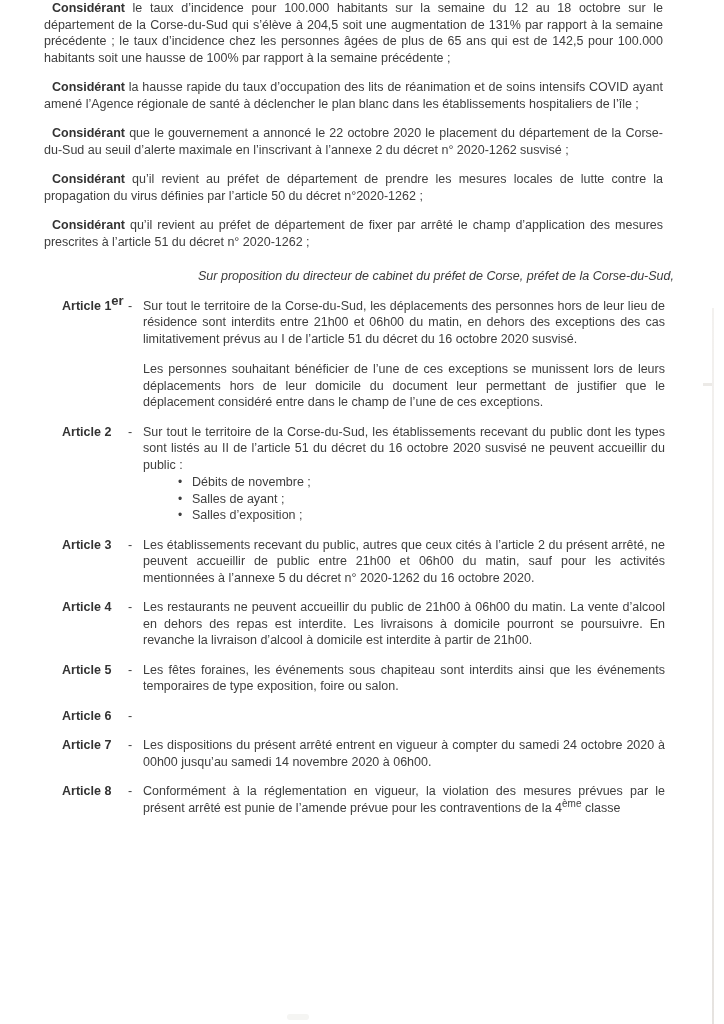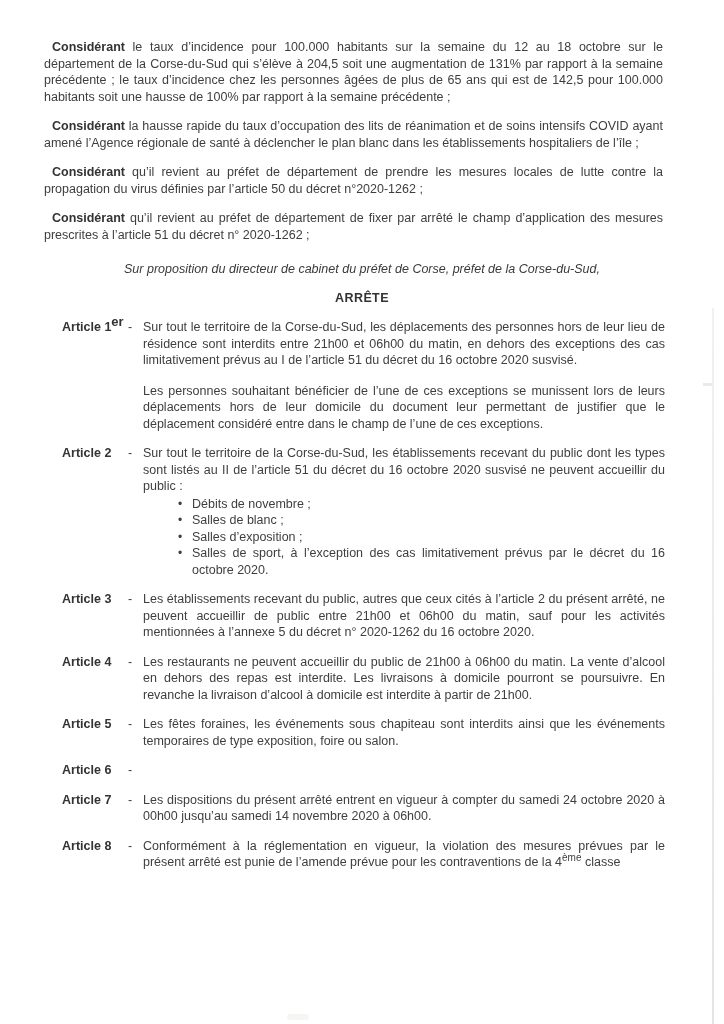--- a/index.html
+++ b/index.html
@@ -7,32 +7,32 @@
     width:724px; height:1024px;
     background:#ffffff;
     font-family:"Liberation Sans", sans-serif;
     font-size:12.5px;
     line-height:16.5px;
     color:#3e3e3e;
     position:relative;
     overflow:hidden;
     -webkit-font-smoothing:antialiased;
   }
-  .page { padding-top:39px; }
+  .page { }
   p { margin:0; }
 
   .considerant {
     margin:0 61px 13px 44px;
     text-align:justify;
     text-indent:8px;
   }
   .lead { font-weight:bold; color:#333333; }
 
   .proposition {
-    text-align:center;
+    text-align:right;
     font-style:italic;
     margin:18px 50px 0 50px;
     color:#3a3a3a;
   }
   .arrete-title {
     text-align:center;
     font-weight:bold;
     margin-top:12px;
     letter-spacing:0.4px;
     color:#313131;
@@ -69,49 +69,48 @@
   }
 </style>
 </head>
 <body>
 
 <div class="page">
 
   <section>
     <p class="considerant"><span class="lead">Considérant</span> <span>le taux d’incidence pour 100.000 habitants sur la semaine du 12 au 18 octobre sur le département de la Corse-du-Sud qui s’élève à 204,5 soit une augmentation de 131% par rapport à la semaine précédente ; le taux d’incidence chez les personnes âgées de plus de 65 ans qui est de 142,5 pour 100.000 habitants soit une hausse de 100% par rapport à la semaine précédente ;</span></p>
     <p class="considerant"><span class="lead">Considérant</span> <span>la hausse rapide du taux d’occupation des lits de réanimation et de soins intensifs COVID ayant amené l’Agence régionale de santé à déclencher le plan blanc dans les établissements hospitaliers de l’île ;</span></p>
+    <p class="considerant"><span class="lead">Considérant</span> <span>que le gouvernement a annoncé le 22 octobre 2020 le placement du département de la Corse-du-Sud au seuil d’alerte maximale en l’inscrivant à l’annexe 2 du décret n° 2020-1262 susvisé ;</span></p>
     <p class="considerant"><span class="lead">Considérant</span> <span>qu’il revient au préfet de département de prendre les mesures locales de lutte contre la propagation du virus définies par l’article 50 du décret n°2020-1262 ;</span></p>
     <p class="considerant"><span class="lead">Considérant</span> <span>qu’il revient au préfet de département de fixer par arrêté le champ d’application des mesures prescrites à l’article 51 du décret n° 2020-1262 ;</span></p>
   </section>
 
   <p class="proposition">Sur proposition du directeur de cabinet du préfet de Corse, préfet de la Corse-du-Sud,</p>
 
-  <p class="arrete-title">ARRÊTE</p>
 
   <section>
 
     <div class="article">
       <div class="alabel"><span>Article 1</span><sup>er</sup></div>
       <div class="adash">-</div>
       <div class="abody">
         <p>Sur tout le territoire de la Corse-du-Sud, les déplacements des personnes hors de leur lieu de résidence sont interdits entre 21h00 et 06h00 du matin, en dehors des exceptions des cas limitativement prévus au I de l’article 51 du décret du 16 octobre 2020 susvisé.</p>
         <p class="sub">Les personnes souhaitant bénéficier de l’une de ces exceptions se munissent lors de leurs déplacements hors de leur domicile du document leur permettant de justifier que le déplacement considéré entre dans le champ de l’une de ces exceptions.</p>
       </div>
     </div>
 
     <div class="article">
       <div class="alabel"><span>Article 2</span></div>
       <div class="adash">-</div>
       <div class="abody">
         <p>Sur tout le territoire de la Corse-du-Sud, les établissements recevant du public dont les types sont listés au II de l’article 51 du décret du 16 octobre 2020 susvisé ne peuvent accueillir du public :</p>
         <ul class="bullets">
           <li>Débits de novembre ;</li>
-          <li>Salles de blanc ;</li>
+          <li>Salles de ayant ;</li>
           <li>Salles d’exposition ;</li>
-          <li>Salles de sport, à l’exception des cas limitativement prévus par le décret du 16 octobre 2020.</li>
         </ul>
       </div>
     </div>
 
     <div class="article">
       <div class="alabel"><span>Article 3</span></div>
       <div class="adash">-</div>
       <div class="abody">
         <p>Les établissements recevant du public, autres que ceux cités à l’article 2 du présent arrêté, ne peuvent accueillir de public entre 21h00 et 06h00 du matin, sauf pour les activités mentionnées à l’annexe 5 du décret n° 2020-1262 du 16 octobre 2020.</p>
       </div>

